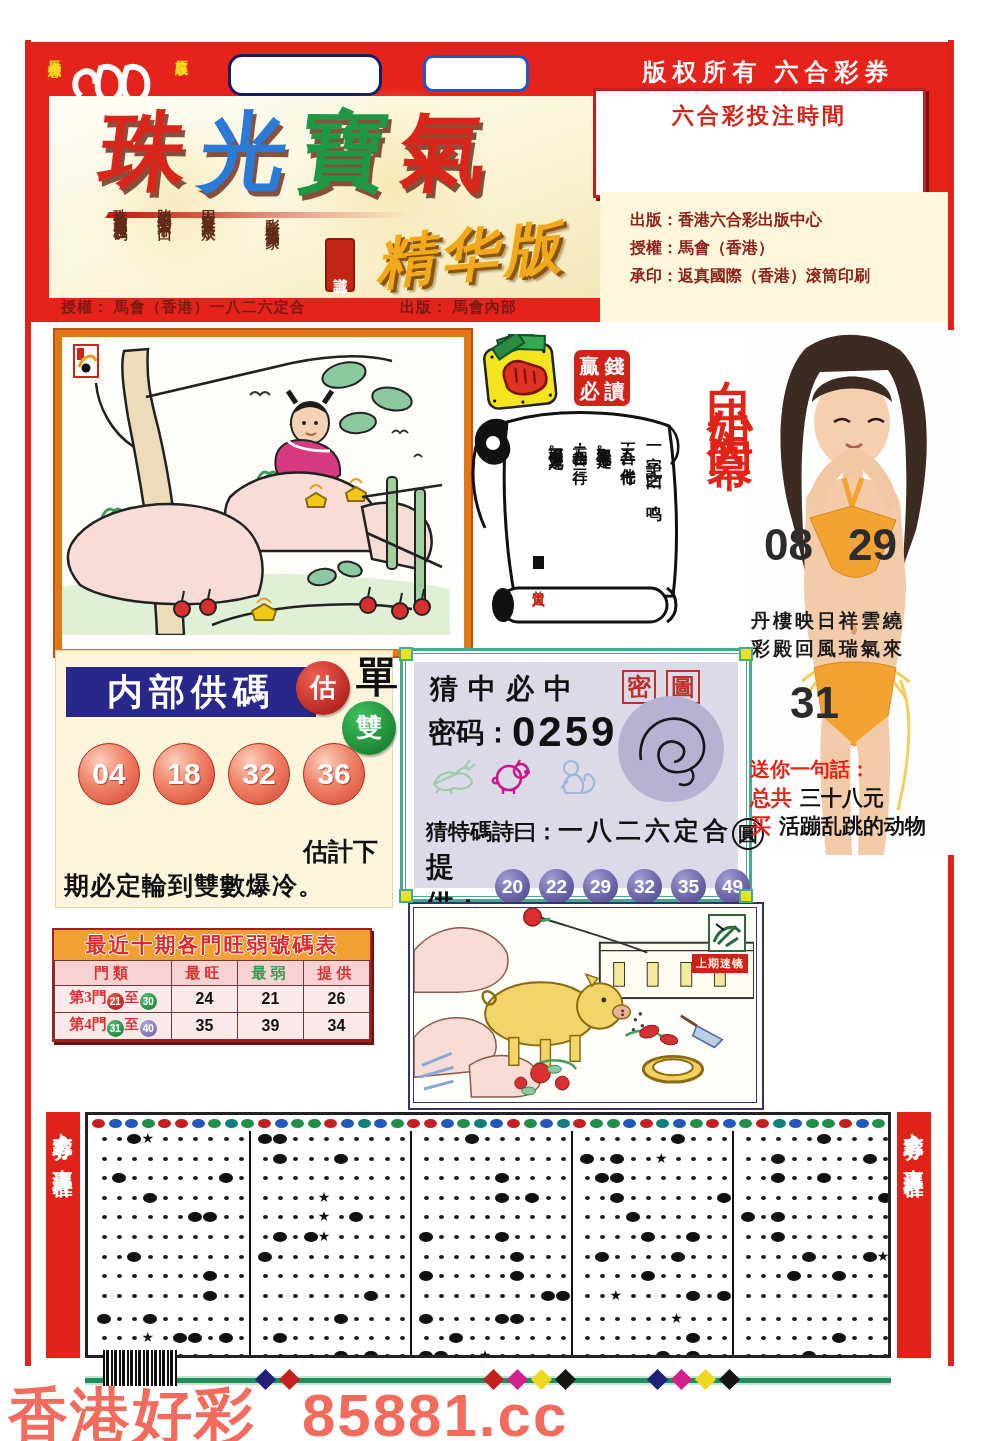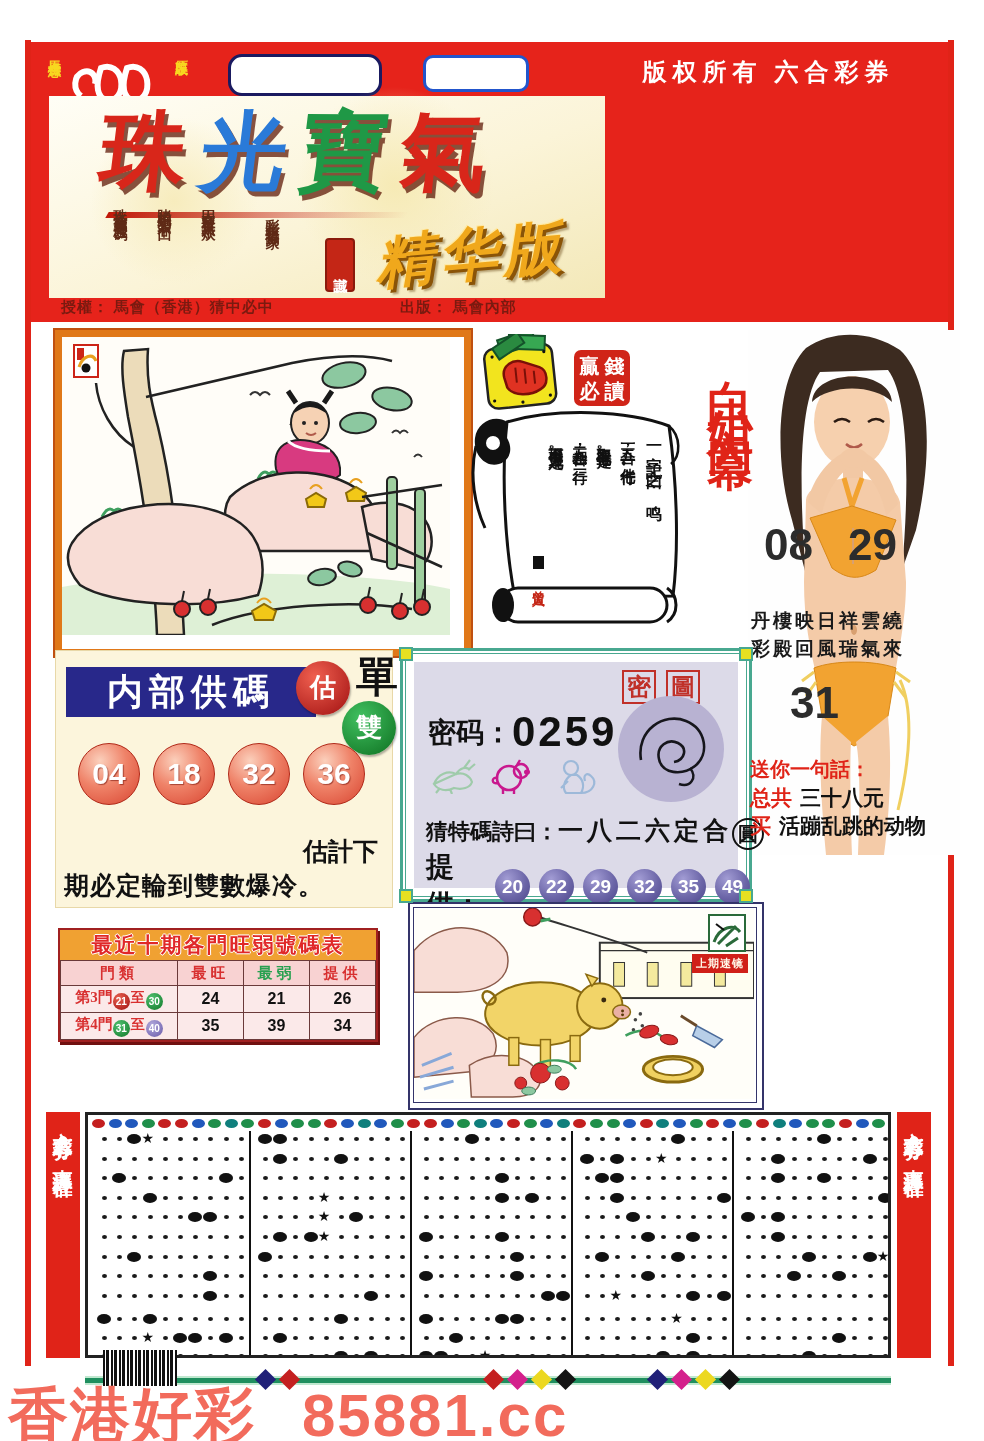--- a/index.html
+++ b/index.html
@@ -127,21 +127,21 @@
   #sec-poem .circ{display:inline-block;width:28px;height:28px;border:2px solid #111;border-radius:50%;
       font-size:20px;font-weight:bold;text-align:center;line-height:28px;vertical-align:-2px}
   #sec-provide{left:12px;top:186px;display:flex;align-items:center}
   #sec-provide .lbl{font-size:28px;font-weight:bold;margin-right:4px}
   .ball-purple{width:35px;height:35px;border-radius:50%;margin-left:9px;
       background:radial-gradient(circle at 35% 28%,#a29cd4 0%,#6c66a8 55%,#4a4488 100%);
       color:#fff;font-family:"Liberation Sans",sans-serif;font-size:19px;font-weight:bold;
       text-align:center;line-height:35px}
 
   
-  #hotweak{left:58px;top:928px;width:316px;background:#bef264;border:2px solid #a02020;
+  #hotweak{left:52px;top:928px;width:316px;background:#bef264;border:2px solid #a02020;
       box-shadow:2px 3px 0 #701010}
   #hw-banner{height:30px;background:#f0a132;text-align:center;color:#e02828;font-size:21px;
       font-weight:bold;letter-spacing:2px;line-height:30px;
       text-shadow:1px 0 #fff,-1px 0 #fff,0 1px #fff,0 -1px #fff}
   #hw-table{border-collapse:collapse;width:100%;background:#fbe9e9}
   #hw-table th{background:#f8d2d2;font-size:15px;font-weight:bold;border:1px solid #6a3a3a;
       height:22px;letter-spacing:4px}
   #hw-table td{border:1px solid #6a3a3a;height:24px;text-align:center;
       font-family:"Liberation Sans",sans-serif;font-size:16px;font-weight:bold}
   #hw-table .door-cell{font-family:"Liberation Serif",serif;white-space:nowrap;width:114px}
@@ -216,21 +216,35 @@
         <div class="verse-col">珠光寶氣尋靈碼</div>
         <div class="verse-col">賭棍剁去頭不回</div>
         <div class="verse-col">因貪至黃無米炊</div>
         <div class="verse-col last">彩賭惠福萬家</div>
       </div>
     <div class="abs" id="cheng-seal">誠言</div>
     <div class="abs" id="edition">精华版</div>
   </div>
 
   <div class="abs" id="copyright">版权所有 六合彩券</div>
-  <div class="abs" id="strip-left">授權：  馬會（香港）猜中必中</div>
+  <div class="abs" id="bet-box">
+    <div class="abs" id="bet-title">六合彩投注時間</div>
+  </div>
+  <div class="abs" id="pub-block">
+    <div class="pub-line" style="top:18px">
+      <span>出版：</span><span>香港六合彩出版中心</span>
+    </div>
+    <div class="pub-line" style="top:46px">
+      <span>授權：</span><span>馬會（香港）</span>
+    </div>
+    <div class="pub-line" style="top:74px">
+      <span>承印：</span><span>返真國際（香港）滚筒印刷</span>
+    </div>
+  </div>
+  <div class="abs" id="strip-left">授權：  馬會（香港）一八二六定合</div>
   <div class="abs" id="strip-right">出版：  馬會內部</div>
 </div>
 
 <div class="abs" id="cartoon1">
   <svg width="388" height="298" viewBox="0 0 388 298">
     <rect width="388" height="298" fill="#fffdf8"></rect>
     <path d="M0,250 C90,232 300,232 388,252 L388,298 L0,298 Z" fill="#def0d6"></path>
     <path d="M95,298 C92,220 78,140 66,80 C62,55 58,30 62,14 L86,12 C84,40 88,60 96,90 C108,140 118,210 122,298 Z" fill="#ecdcba" stroke="#222" stroke-width="2.5"></path>
     <path d="M72,110 C50,96 36,70 34,46" fill="none" stroke="#222" stroke-width="2.5"></path>
     <path d="M84,60 C120,52 170,40 230,26 C260,20 300,16 330,24" fill="none" stroke="#222" stroke-width="2.5"></path>
@@ -377,20 +391,21 @@
   <div class="abs" id="int-note1">估計下</div>
   <div class="abs" id="int-note2">期必定輪到雙數爆冷。</div>
 </div>
 
 <div class="abs" id="secret">
   <div class="corner" style="left:-4px;top:-4px"></div>
   <div class="corner" style="right:-4px;top:-4px"></div>
   <div class="corner" style="left:-4px;bottom:-4px"></div>
   <div class="corner" style="right:-4px;bottom:-4px"></div>
   <div class="abs" id="secret-inner">
+    <div class="abs" id="sec-title">猜中必中</div>
     <div class="abs" id="sec-stamp">
       <span>密</span>
       <span>圖</span>
     </div>
     <div class="abs" id="sec-code-row">
       <span id="sec-code-label">密码：</span><span id="sec-code">0259</span>
     </div>
     <svg class="abs zod" style="left:14px" width="48" height="36" viewBox="0 0 48 36">
       <path d="M6,26 C10,16 20,12 28,16 C32,10 38,8 42,12 M28,16 C36,14 42,18 44,24 C42,30 34,32 26,30 C18,34 10,32 6,26 Z M36,10 L42,2 M40,12 L47,6 M12,30 l-4,5 M22,31 l2,5" fill="none" stroke="#9fcbaa" stroke-width="2.2"></path>
     </svg>

